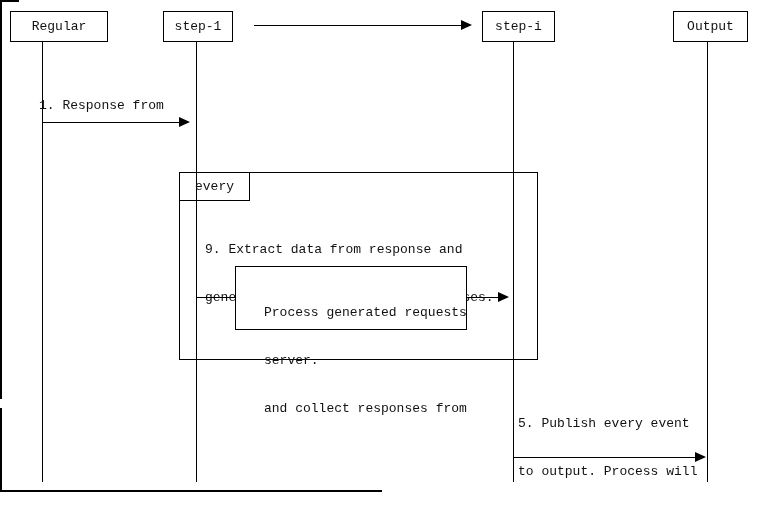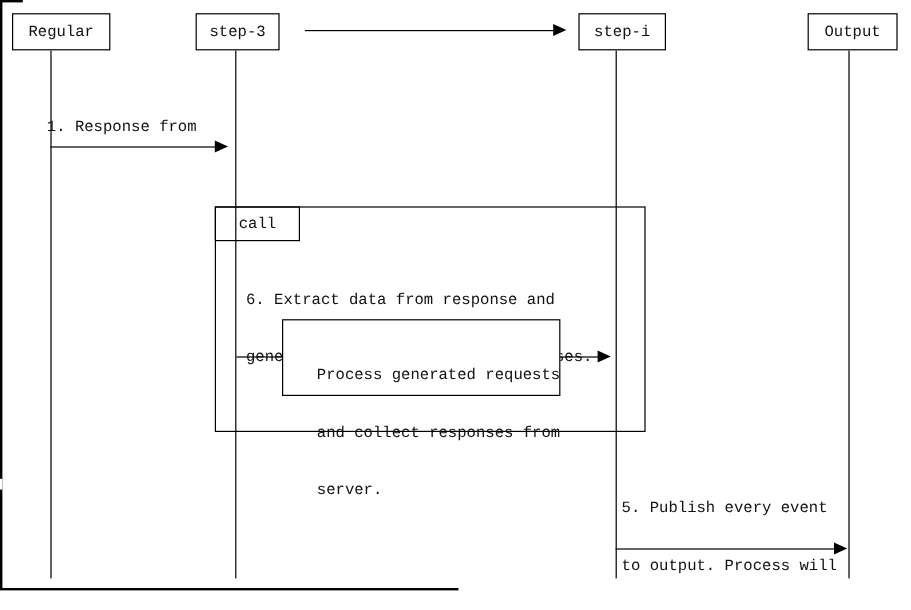--- a/index.html
+++ b/index.html
@@ -64,57 +64,57 @@
 </head>
 <body>
 
 <div class="canvas">
 
   <div class="vline" style="left:42px;  top:42px; height:440px;"></div>
   <div class="vline" style="left:196px; top:42px; height:440px;"></div>
   <div class="vline" style="left:513px; top:42px; height:440px;"></div>
   <div class="vline" style="left:707px; top:42px; height:440px;"></div>
 
-  <div class="actor-box" style="left:10px;  top:11px; width:82px;">
+  <div class="actor-box" style="left:10px;  top:11px; width:98px;">
     <span>Regular</span>
   </div>
   <div class="actor-box" style="left:163px; top:11px; width:70px;">
-    <span>step-3</span>
+    <span>step-1</span>
   </div>
   <div class="actor-box" style="left:482px; top:11px; width:73px;">
     <span>step-i</span>
   </div>
   <div class="actor-box" style="left:673px; top:11px; width:75px;">
     <span>Output</span>
   </div>
 
   <div class="hline" style="left:254px; top:25px; width:208px;"></div>
   <div class="arrowhead-r" style="left:461px; top:20px;"></div>
 
   <div class="msg-text" style="left:39px; top:66px;">
     <span>1. Response from</span>
   </div>
   <div class="hline" style="left:42px; top:122px; width:138px;"></div>
   <div class="arrowhead-r" style="left:179px; top:117px;"></div>
 
   <div class="frame" style="left:179px; top:172px; width:359px; height:188px;"></div>
   <div class="label-box" style="left:179px; top:172px; width:71px; height:29px;">
-    <span>call</span>
+    <span>every</span>
   </div>
 
   <div class="msg-text" style="left:205px; top:210px;">
-    <span>6. Extract data from response and</span>
+    <span>9. Extract data from response and</span>
     <span>generate new requests from responses.</span>
   </div>
 
   <div class="hline" style="left:197px; top:297px; width:38px;"></div>
   <div class="proc-box" style="left:235px; top:266px; width:232px; height:64px;">
     <span>Process generated requests</span>
+    <span>server.</span>
     <span>and collect responses from</span>
-    <span>server.</span>
   </div>
   <div class="hline" style="left:467px; top:297px; width:32px;"></div>
   <div class="arrowhead-r" style="left:498px; top:292px;"></div>
 
   <div class="msg-text" style="left:518px; top:384px;">
     <span>5. Publish every event</span>
     <span>to output. Process will</span>
     
     
   </div>

